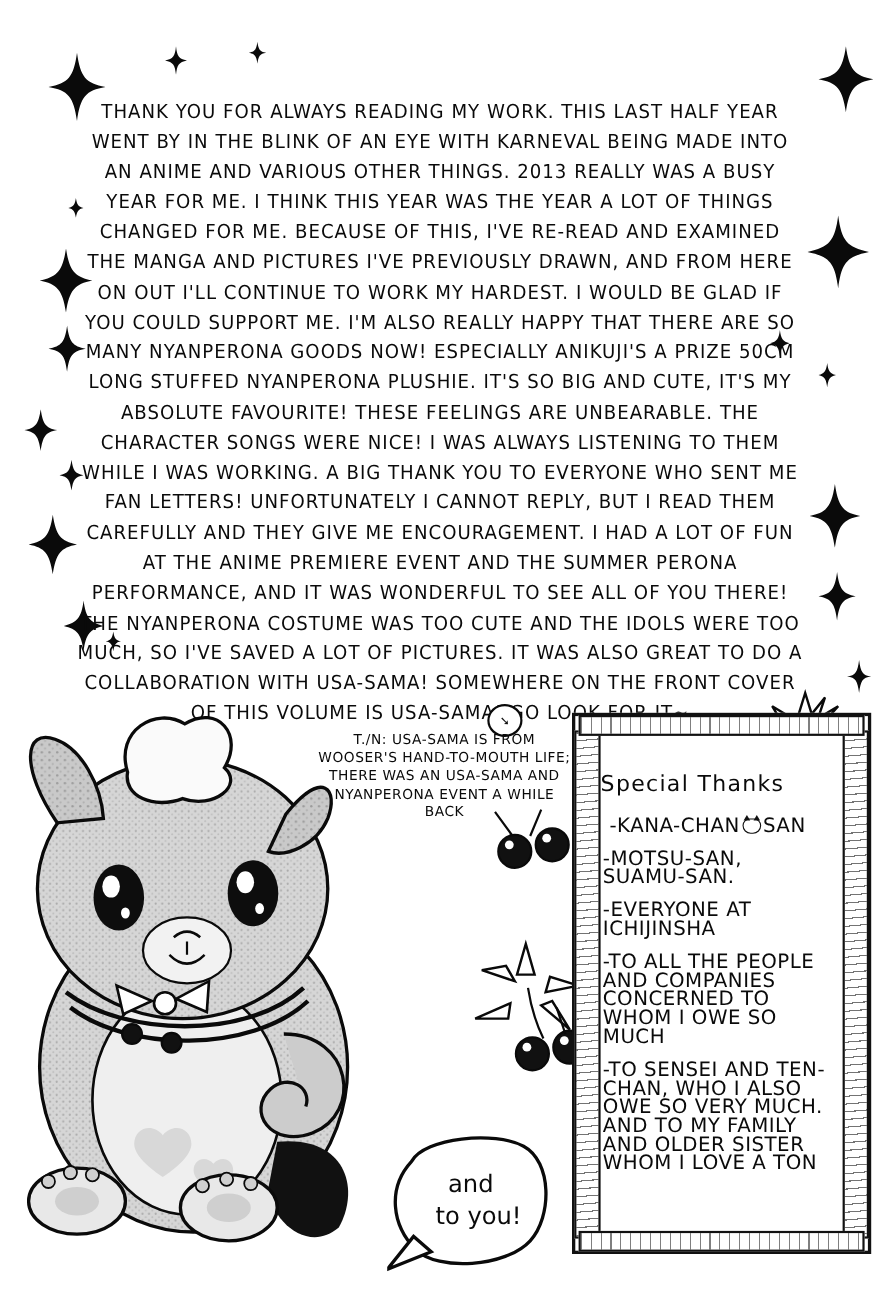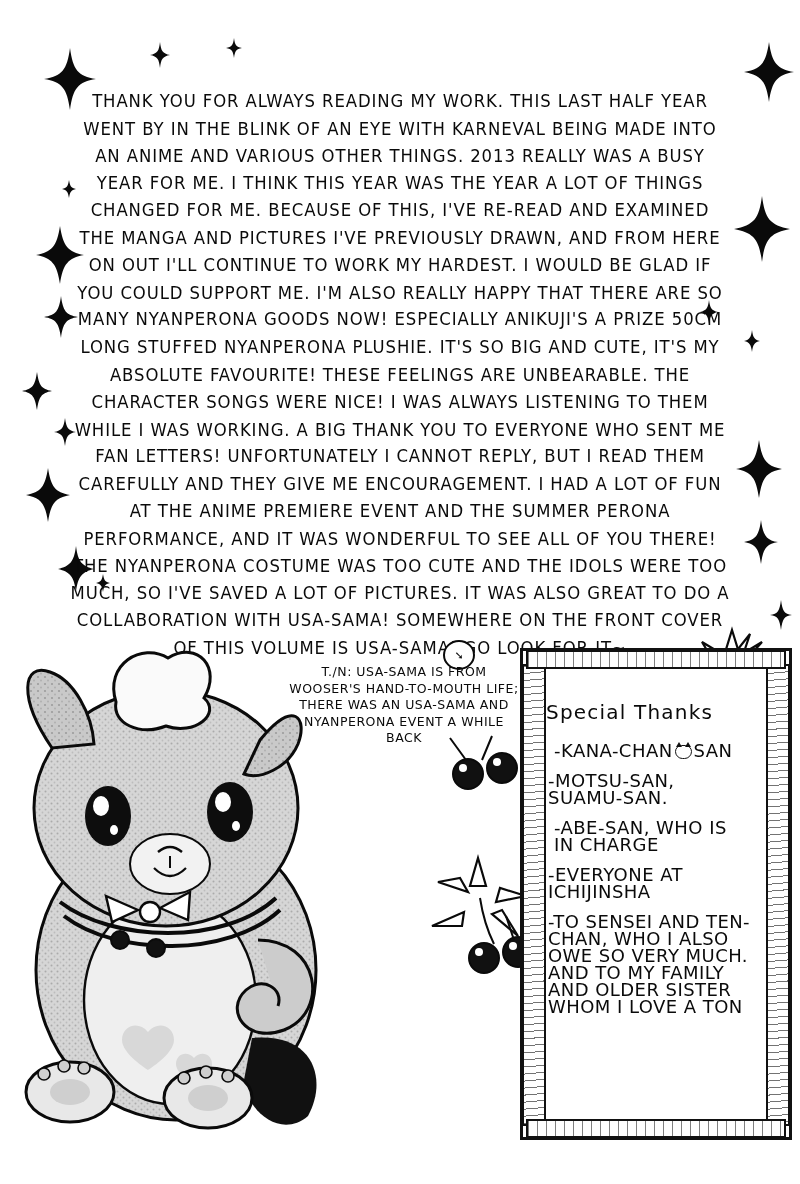--- a/index.html
+++ b/index.html
@@ -353,22 +353,22 @@
     <div class="board-rail top"></div>
     <div class="board-rail bottom"></div>
 
     <div class="board-title">Special Thanks</div>
 
     <div class="board-list">
       <div class="thanks-item">
         <span>-KANA-CHAN</span><span class="cat-face"></span><span>SAN</span>
       </div>
       <div class="thanks-item">-MOTSU-SAN, SUAMU-SAN.</div>
-      <div class="thanks-item" style="margin-left:6px">-ABE-SAN, WHO IS IN CHARGE</div>
       <div class="thanks-item">-EVERYONE AT ICHIJINSHA</div>
+      <div class="thanks-item">-TO ALL THE PEOPLE AND COMPANIES CONCERNED TO WHOM I OWE SO MUCH</div>
       <div class="thanks-item">-TO SENSEI AND TEN-CHAN, WHO I ALSO OWE SO VERY MUCH. AND TO MY FAMILY AND OLDER SISTER WHOM I LOVE A TON</div>
     </div>
   </div>
 
   <div class="plush">
     <svg width="380" height="520" viewBox="0 0 380 520">
       <defs>
         <pattern id="fur" width="6" height="6" patternUnits="userSpaceOnUse">
           <rect width="6" height="6" fill="#d6d6d6"></rect>
           <circle cx="1.5" cy="1.5" r="1" fill="#ababab"></circle>
@@ -427,14 +427,24 @@
       <circle cx="56" cy="426" r="6" fill="#cfcfcf" stroke="#0a0a0a" stroke-width="1.6"></circle>
       <circle cx="76" cy="428" r="6" fill="#cfcfcf" stroke="#0a0a0a" stroke-width="1.6"></circle>
       <ellipse cx="200" cy="458" rx="44" ry="30" fill="#e8e8e8" stroke="#0a0a0a" stroke-width="3"></ellipse>
       <ellipse cx="200" cy="458" rx="20" ry="13" fill="#cfcfcf"></ellipse>
       <circle cx="176" cy="438" r="6" fill="#cfcfcf" stroke="#0a0a0a" stroke-width="1.6"></circle>
       <circle cx="198" cy="432" r="6" fill="#cfcfcf" stroke="#0a0a0a" stroke-width="1.6"></circle>
       <circle cx="220" cy="436" r="6" fill="#cfcfcf" stroke="#0a0a0a" stroke-width="1.6"></circle>
     </svg>
   </div>
 
+  <div class="bubble">
+    <svg width="152" height="128" viewBox="0 0 152 128" style="position:absolute;inset:0;">
+      <path d="M22 28 C34 6 98 0 124 14 C150 28 150 78 130 100 C108 124 46 128 26 108 C4 86 0 52 22 28Z" fill="#ffffff" stroke="#0a0a0a" stroke-width="3"></path>
+      <path d="M24 96 L0 126 L40 110Z" fill="#ffffff" stroke="#0a0a0a" stroke-width="3"></path>
+    </svg>
+    <div class="bubble-text">
+      <span class="l1">and</span>
+      <span class="l2">to you!</span>
+    </div>
+  </div>
 
 </div>
 
 </body></html>

